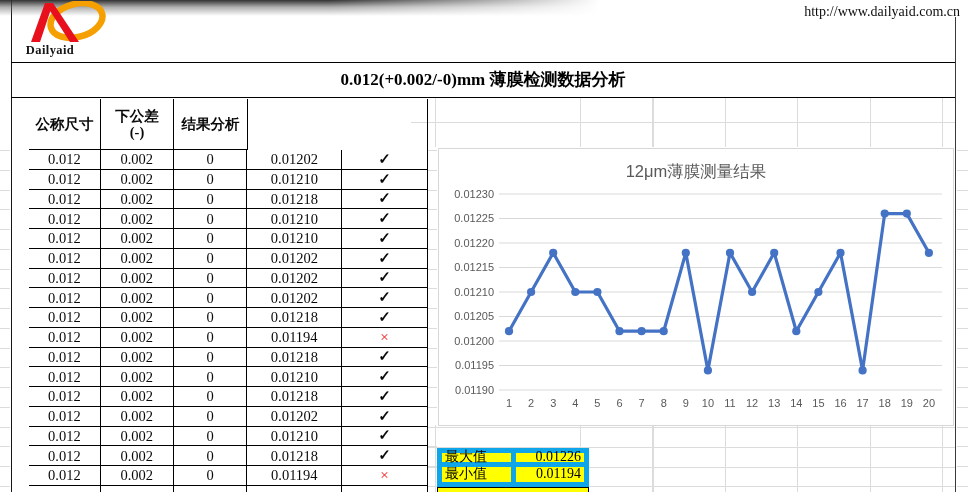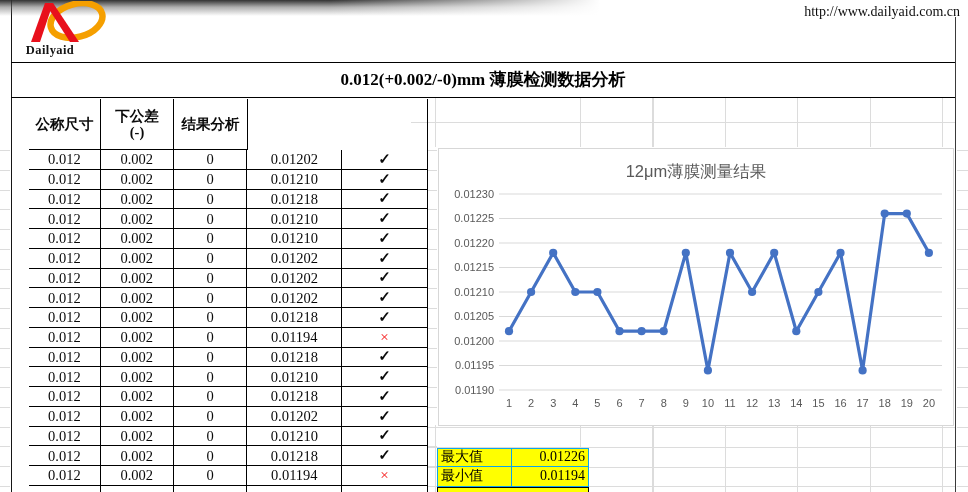--- a/index.html
+++ b/index.html
@@ -61,21 +61,21 @@
 
   
   .chartbox{left:438px;top:148px;width:514px;height:276px;background:#fff;border:1px solid #d7d7d7;z-index:2;}
   .chart-title{position:absolute;left:0;top:12px;width:100%;text-align:center;
     font-family:"Liberation Sans","DejaVu Sans",sans-serif;font-size:16.5px;color:#595959;}
   .chart-svg{position:absolute;left:0;top:0;}
 
   
   .summary{left:437px;top:447.6px;width:152px;z-index:5;font-size:14px;}
   .srow{display:flex;}
-  .scell{box-sizing:border-box;background:#ffff00;border:1px solid #0ea5e9;height:19.5px;
+  .scell{box-sizing:border-box;background:#ffff00;border:5px solid #0ea5e9;height:19.5px;
     display:flex;align-items:center;}
   .scell.lab{width:78px;padding-left:3px;border-right:none;}
   .scell.val{width:83px;justify-content:flex-end;padding-right:3px;}
   .srow+.srow .scell{border-top:none;}
   .spartial{height:5px;background:#ffff00;border:1px solid #000;border-bottom:none;border-top:none;}
   .spartial-top{height:1px;background:#000;}
 </style>
 </head>
 <body>
 

